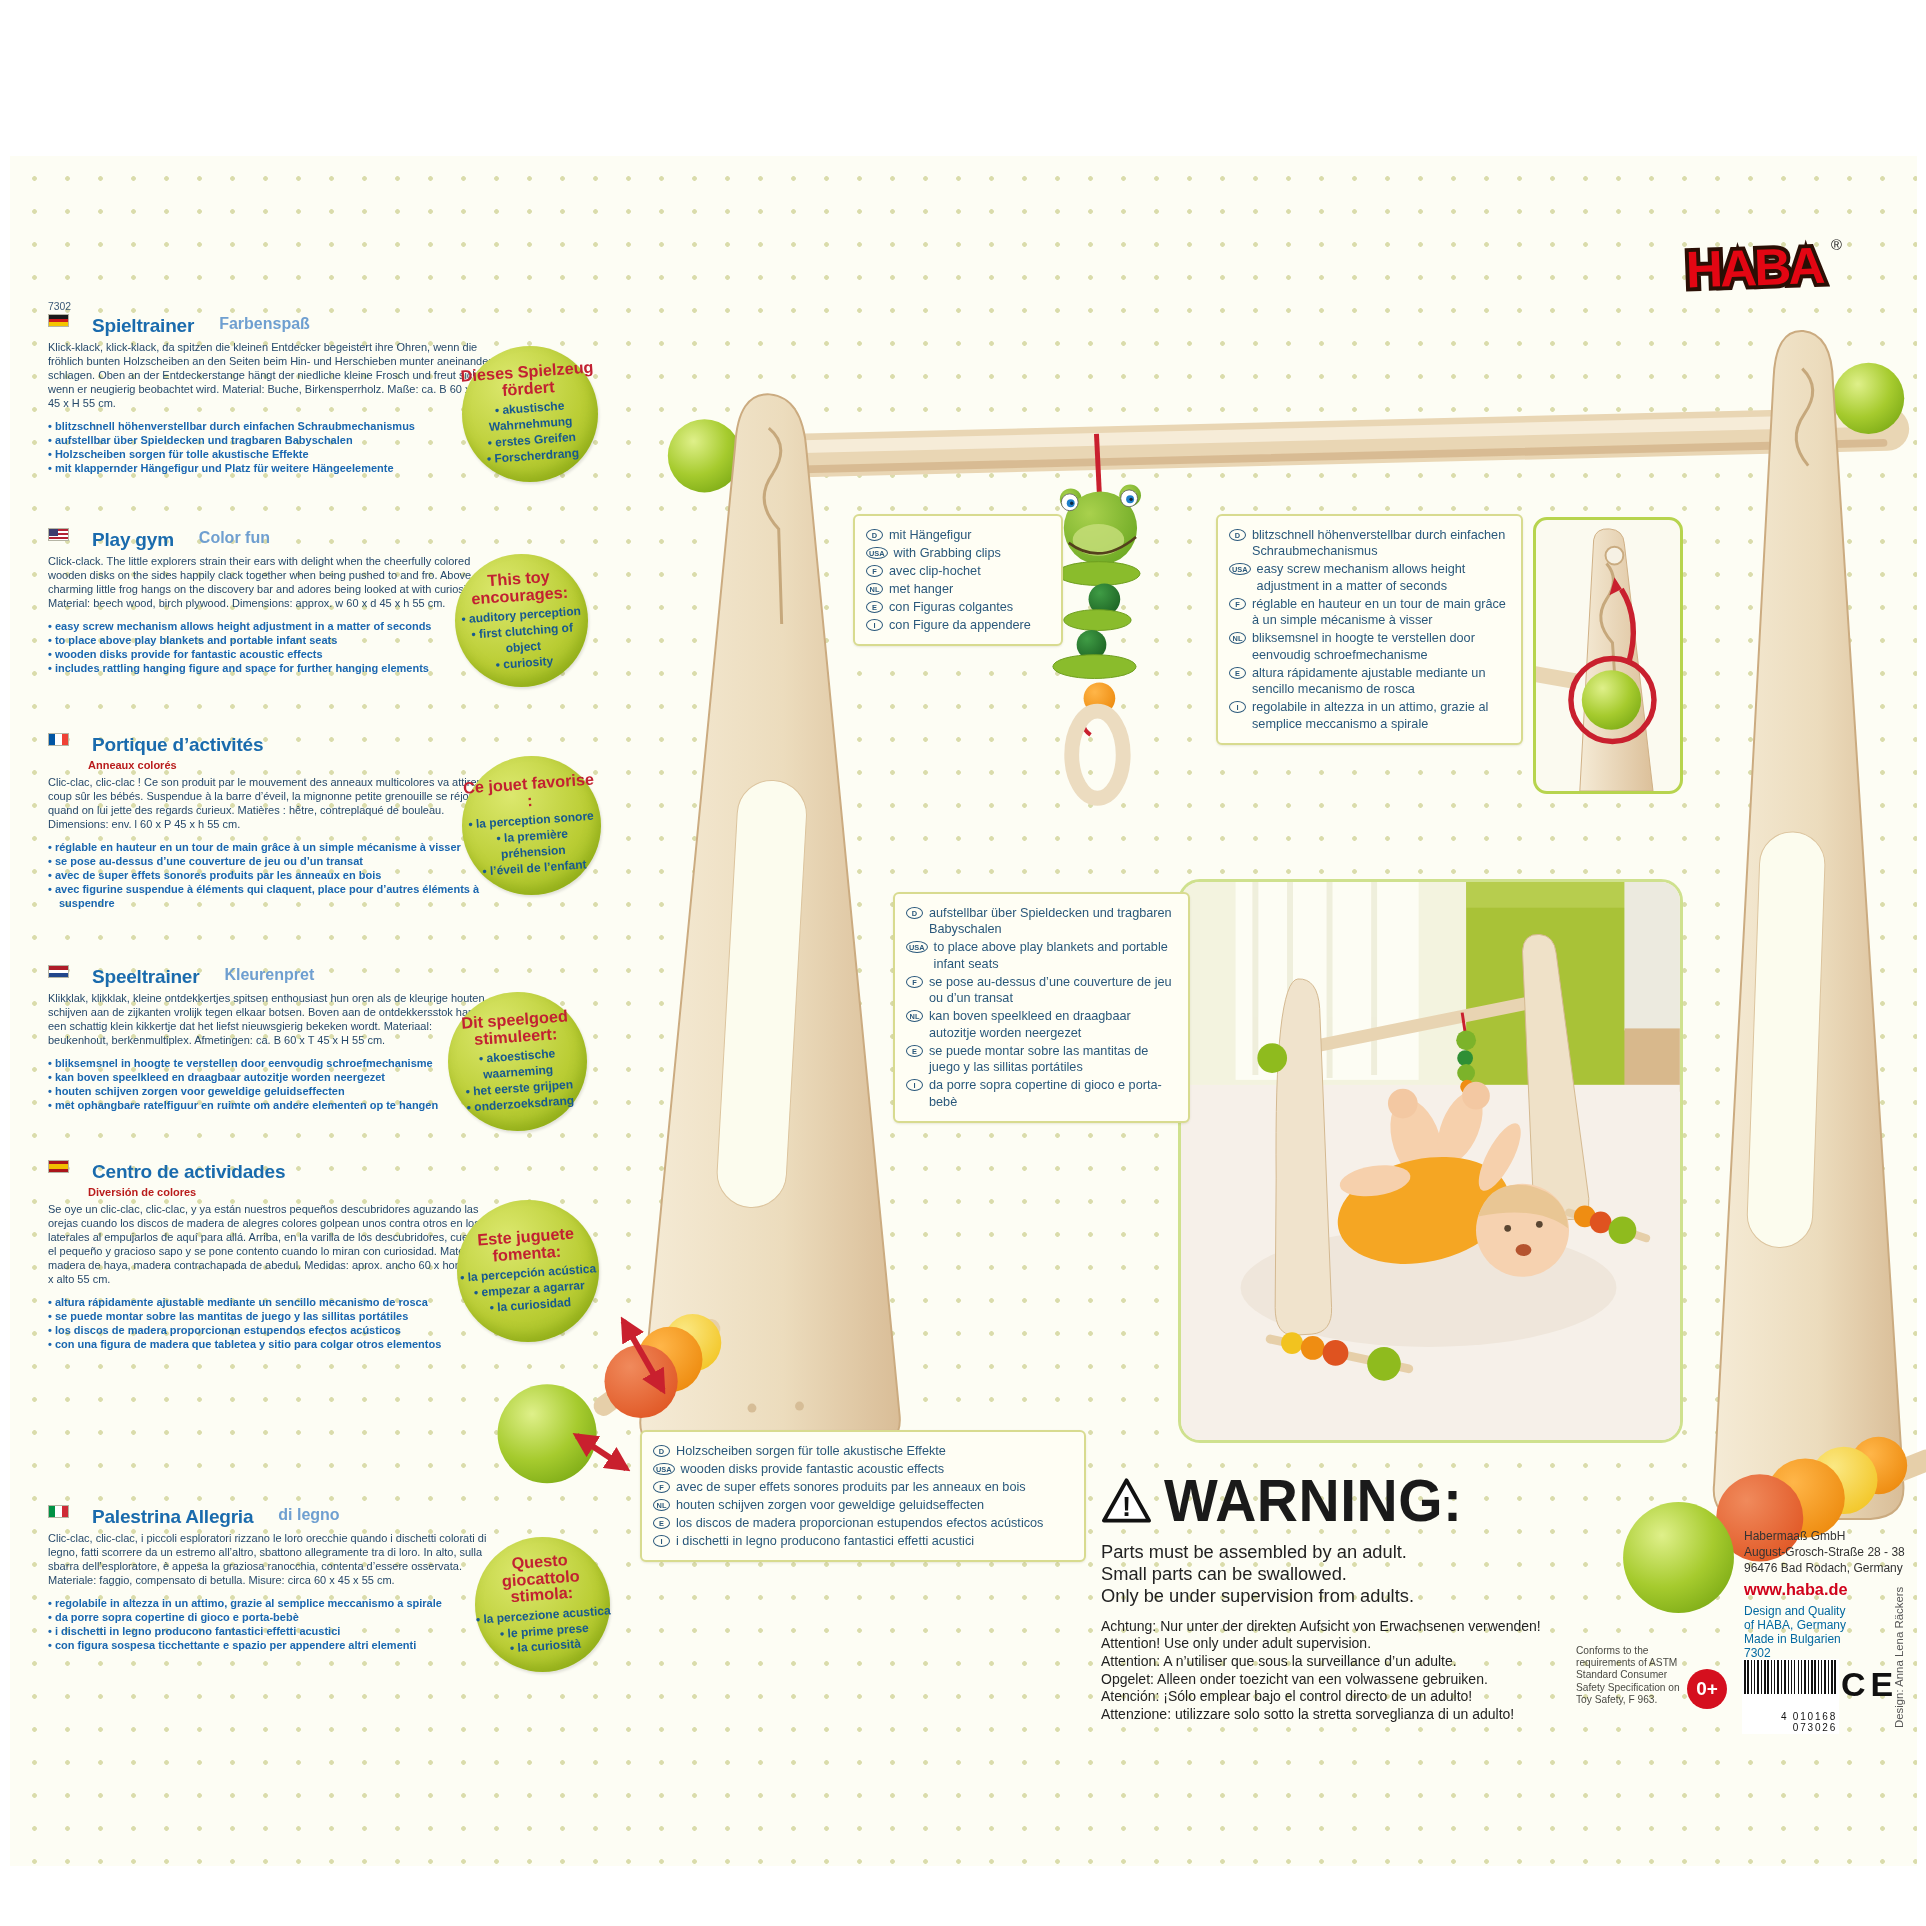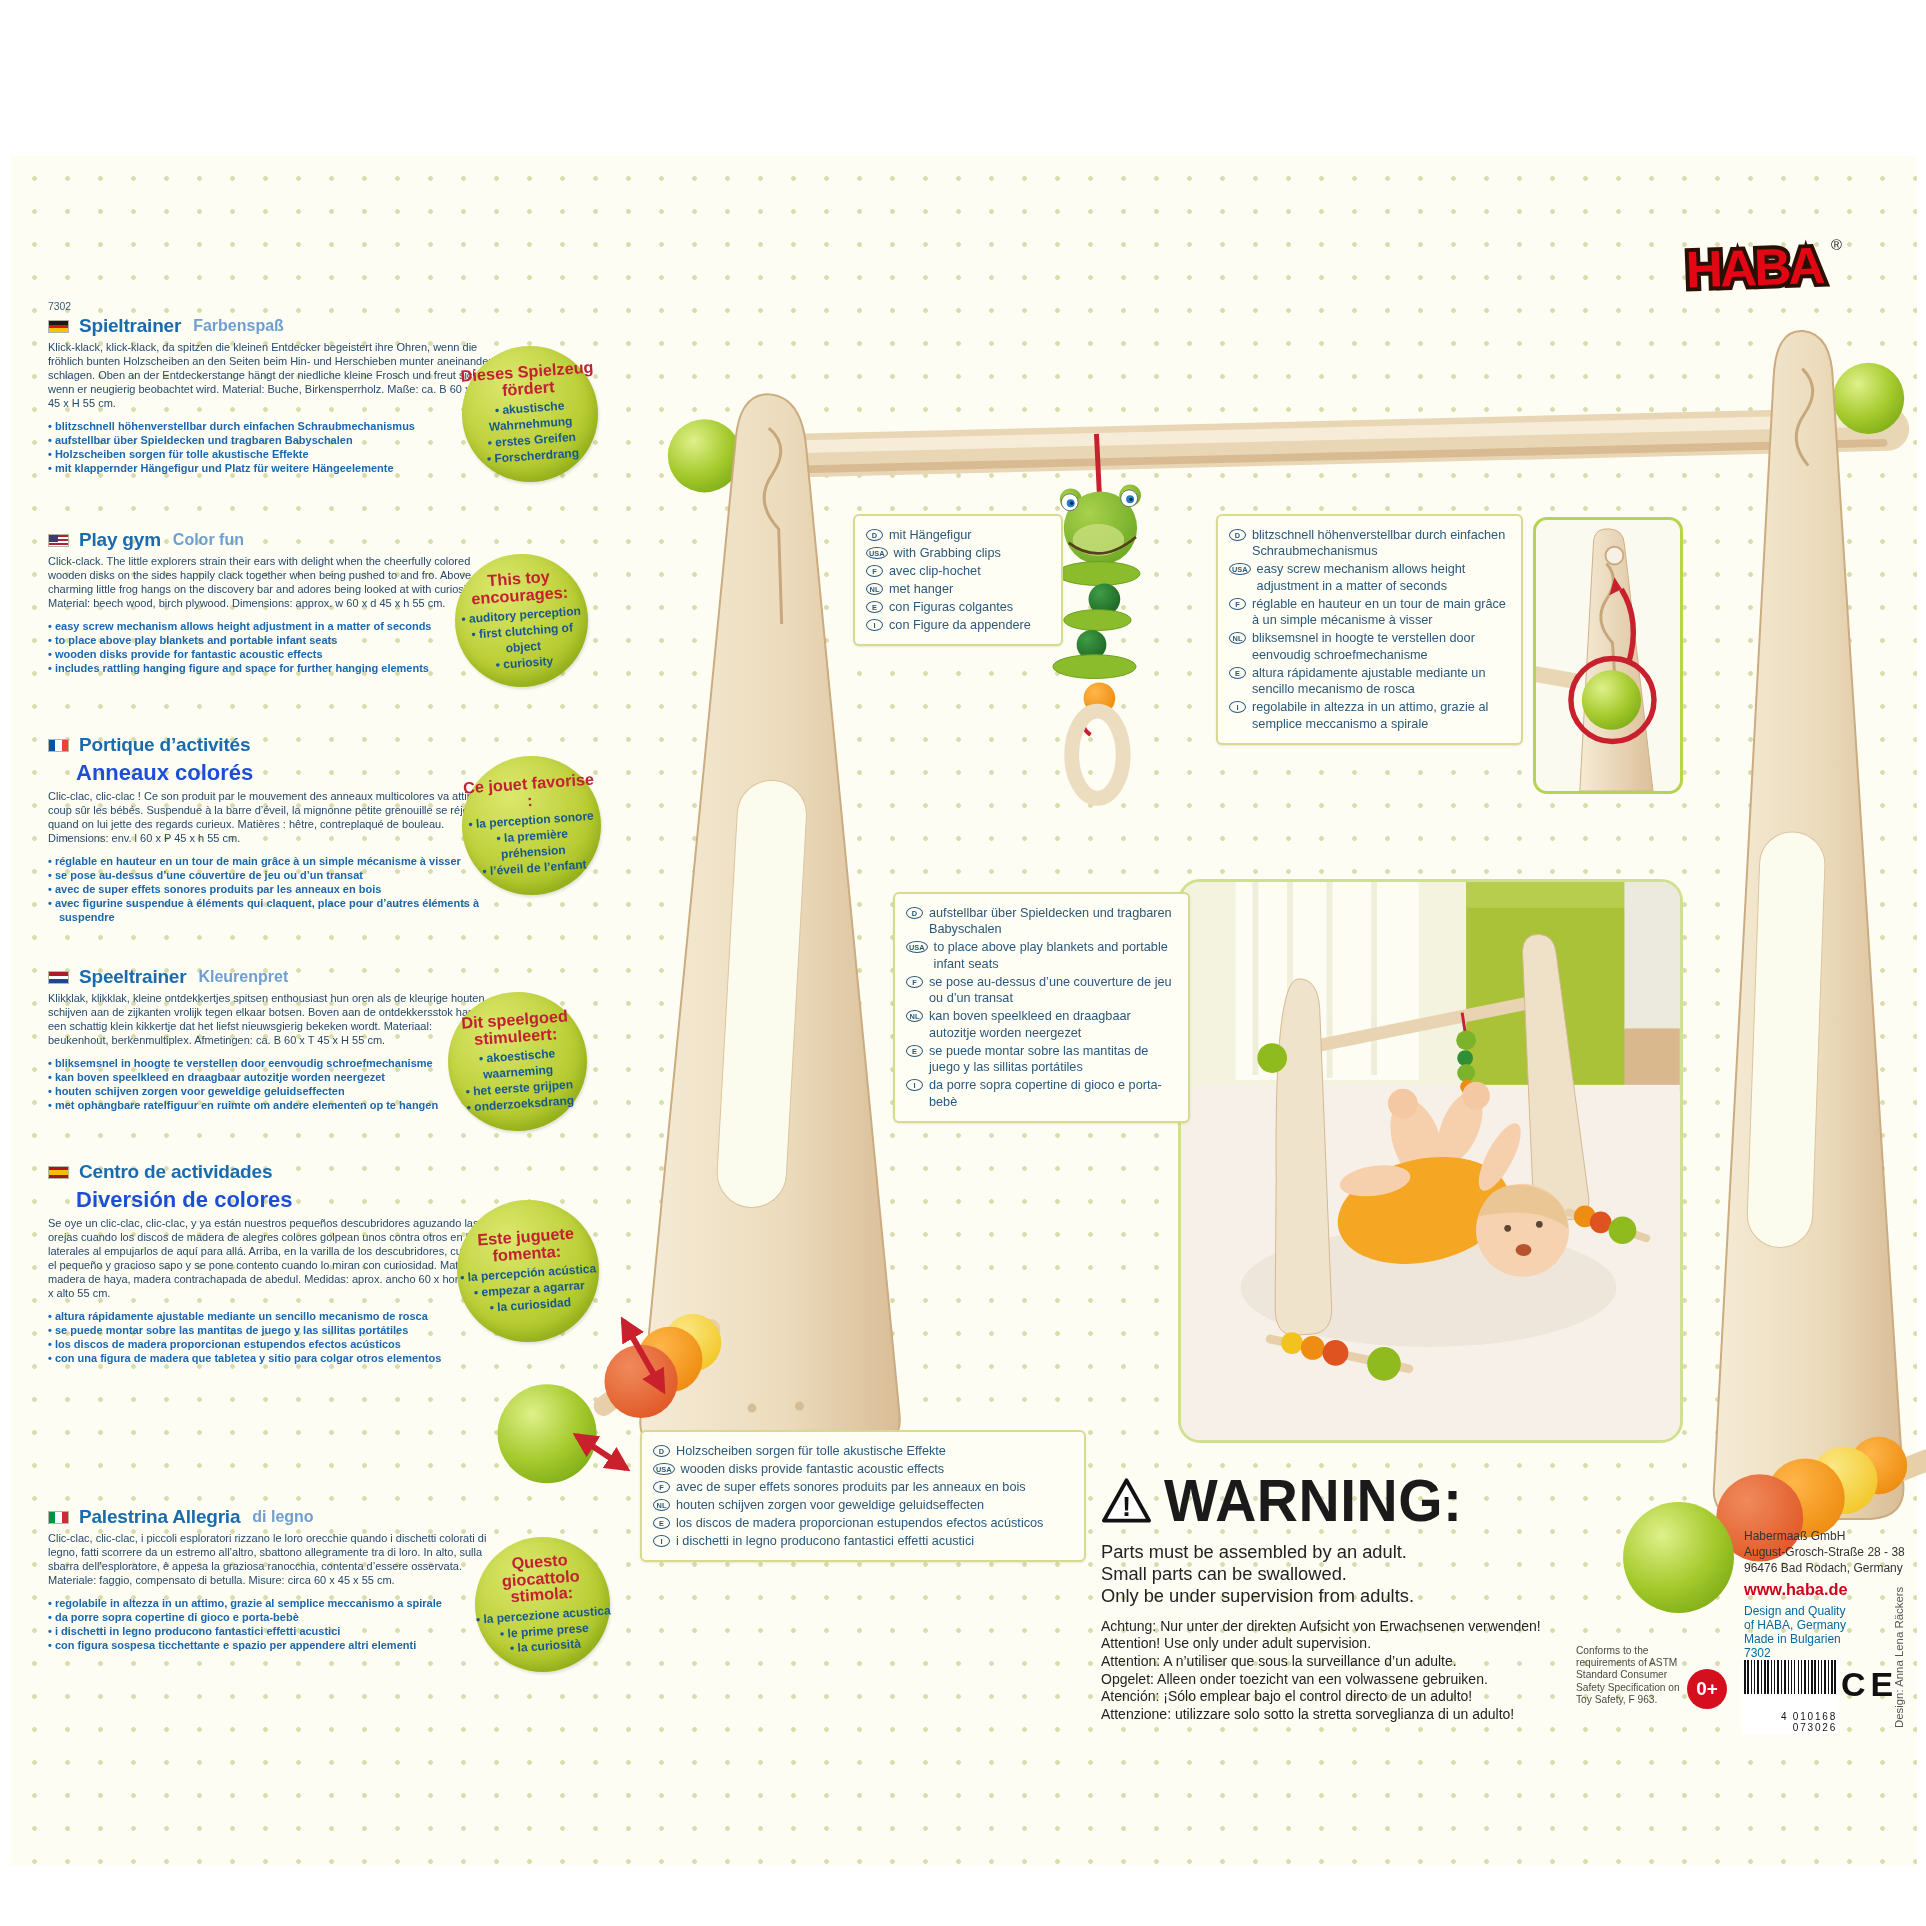--- a/index.html
+++ b/index.html
@@ -6,24 +6,24 @@
   #page{position:relative;width:1927px;height:1927px;background:#ffffff;overflow:hidden;
         font-family:"Liberation Sans", sans-serif;}
   
   .sheet{position:absolute;left:10px;top:156px;right:10px;bottom:61px;
          background-color:#fdfdf4;
          background-image:radial-gradient(#dadcab 2.1px, transparent 2.5px);
          background-size:33px 33px;background-position:8px 6px;}
   
   .lsec{position:absolute;left:48px;width:446px;color:#26496b;font-size:11px;line-height:1.27;z-index:3;}
   .code{font-size:10.4px;color:#3c5a77;margin-bottom:1px;}
-  .hrow{display:flex;align-items:center;gap:10px;margin-bottom:3px;}
+  .hrow{display:flex;gap:23px;margin-bottom:3px;}
   .ttl{font-size:19px;font-weight:bold;color:#1a6bad;letter-spacing:-0.2px;white-space:nowrap;}
   .sub{font-size:16px;font-weight:bold;color:#6f9fd0;margin-left:2px;white-space:nowrap;}
-  .sub2{font-size:22px;color:#1d4ed8;margin:-1px 0 3px 28px;font-weight:bold;}
+  .sub2{font-size:11px;color:#b91c1c;margin:-1px 0 3px 40px;font-weight:bold;}
   .lbody{margin:0 0 0 0;}
   .bl{margin-top:9px;}
   .bull{font-weight:bold;color:#1a67b0;padding-left:11px;text-indent:-11px;}
   .bull::before{content:"• ";}
   
   .flag{width:21px;height:13px;display:inline-block;flex:0 0 21px;position:relative;border:1px solid #b5b5a5;box-sizing:border-box;}
   .flag-de{background:linear-gradient(#1a1a1a 33%, #cf1a1a 33% 66%, #f4c500 66%);}
   .flag-us{background:repeating-linear-gradient(#b22234 0 2px, #ffffff 2px 4px);}
   .flag-us i{position:absolute;left:0;top:0;width:9px;height:7px;background:#3c3b6e;}
   .flag-fr{background:linear-gradient(90deg,#0055a4 33%, #ffffff 33% 66%, #ef4135 66%);}

